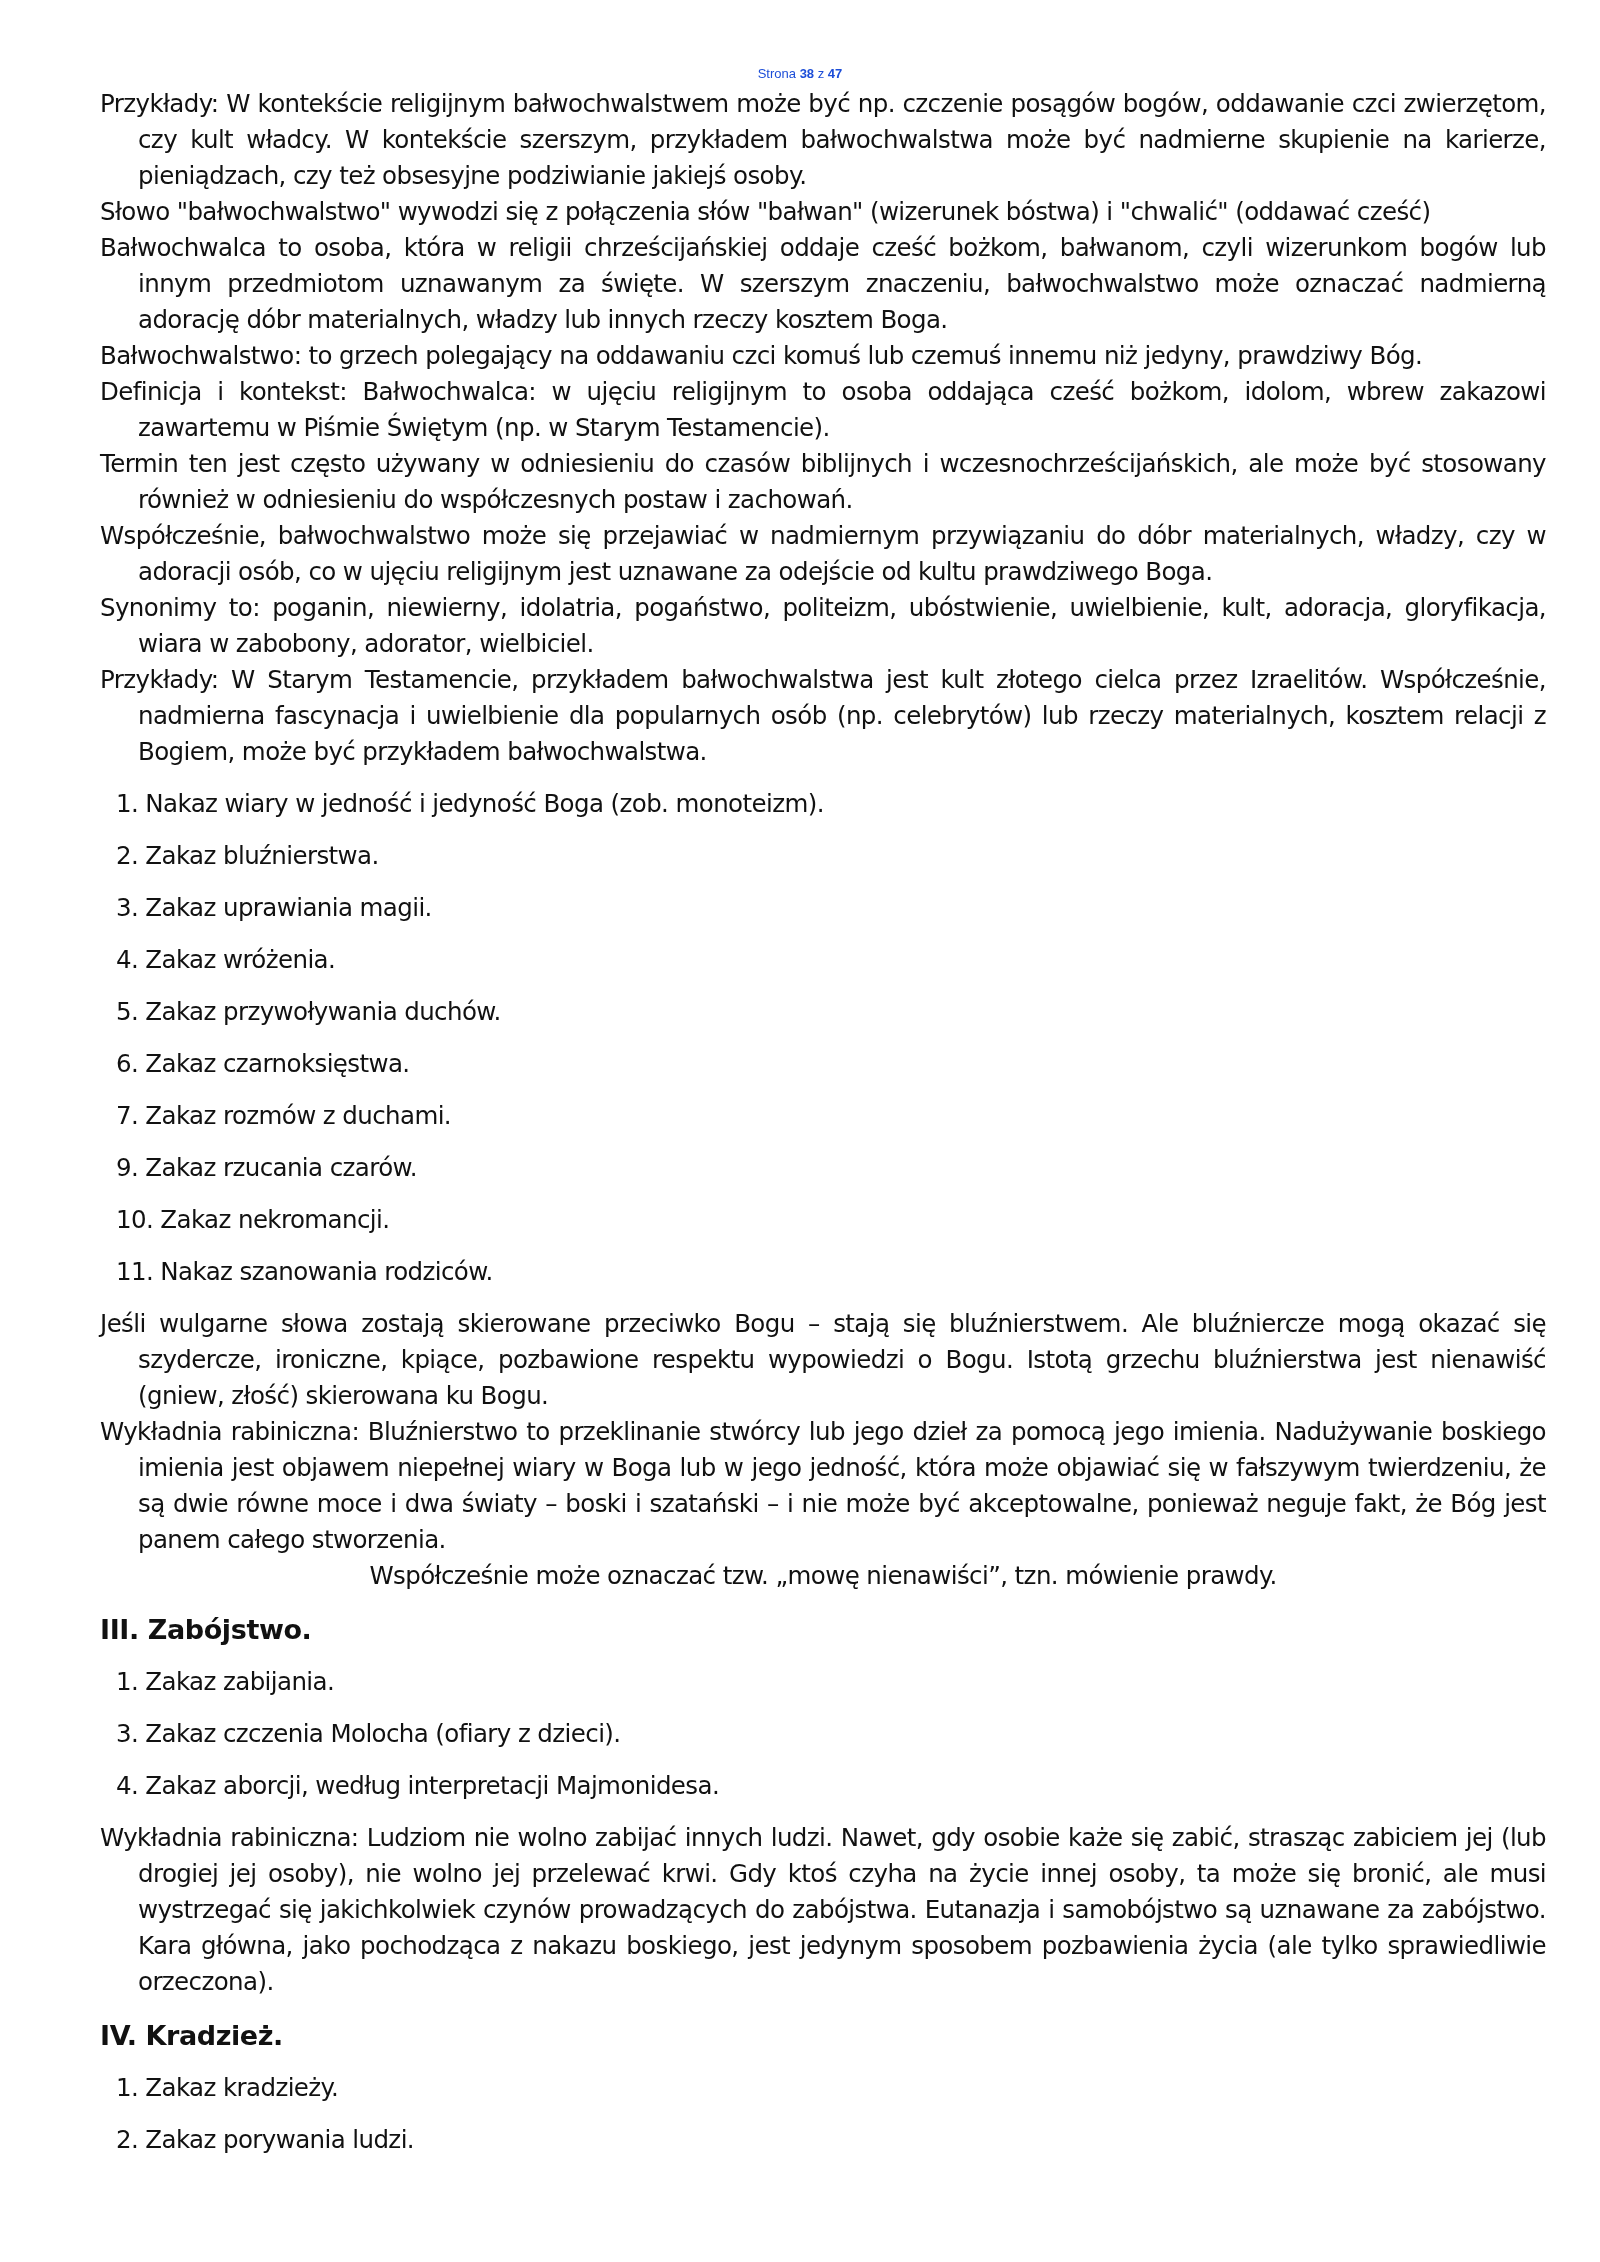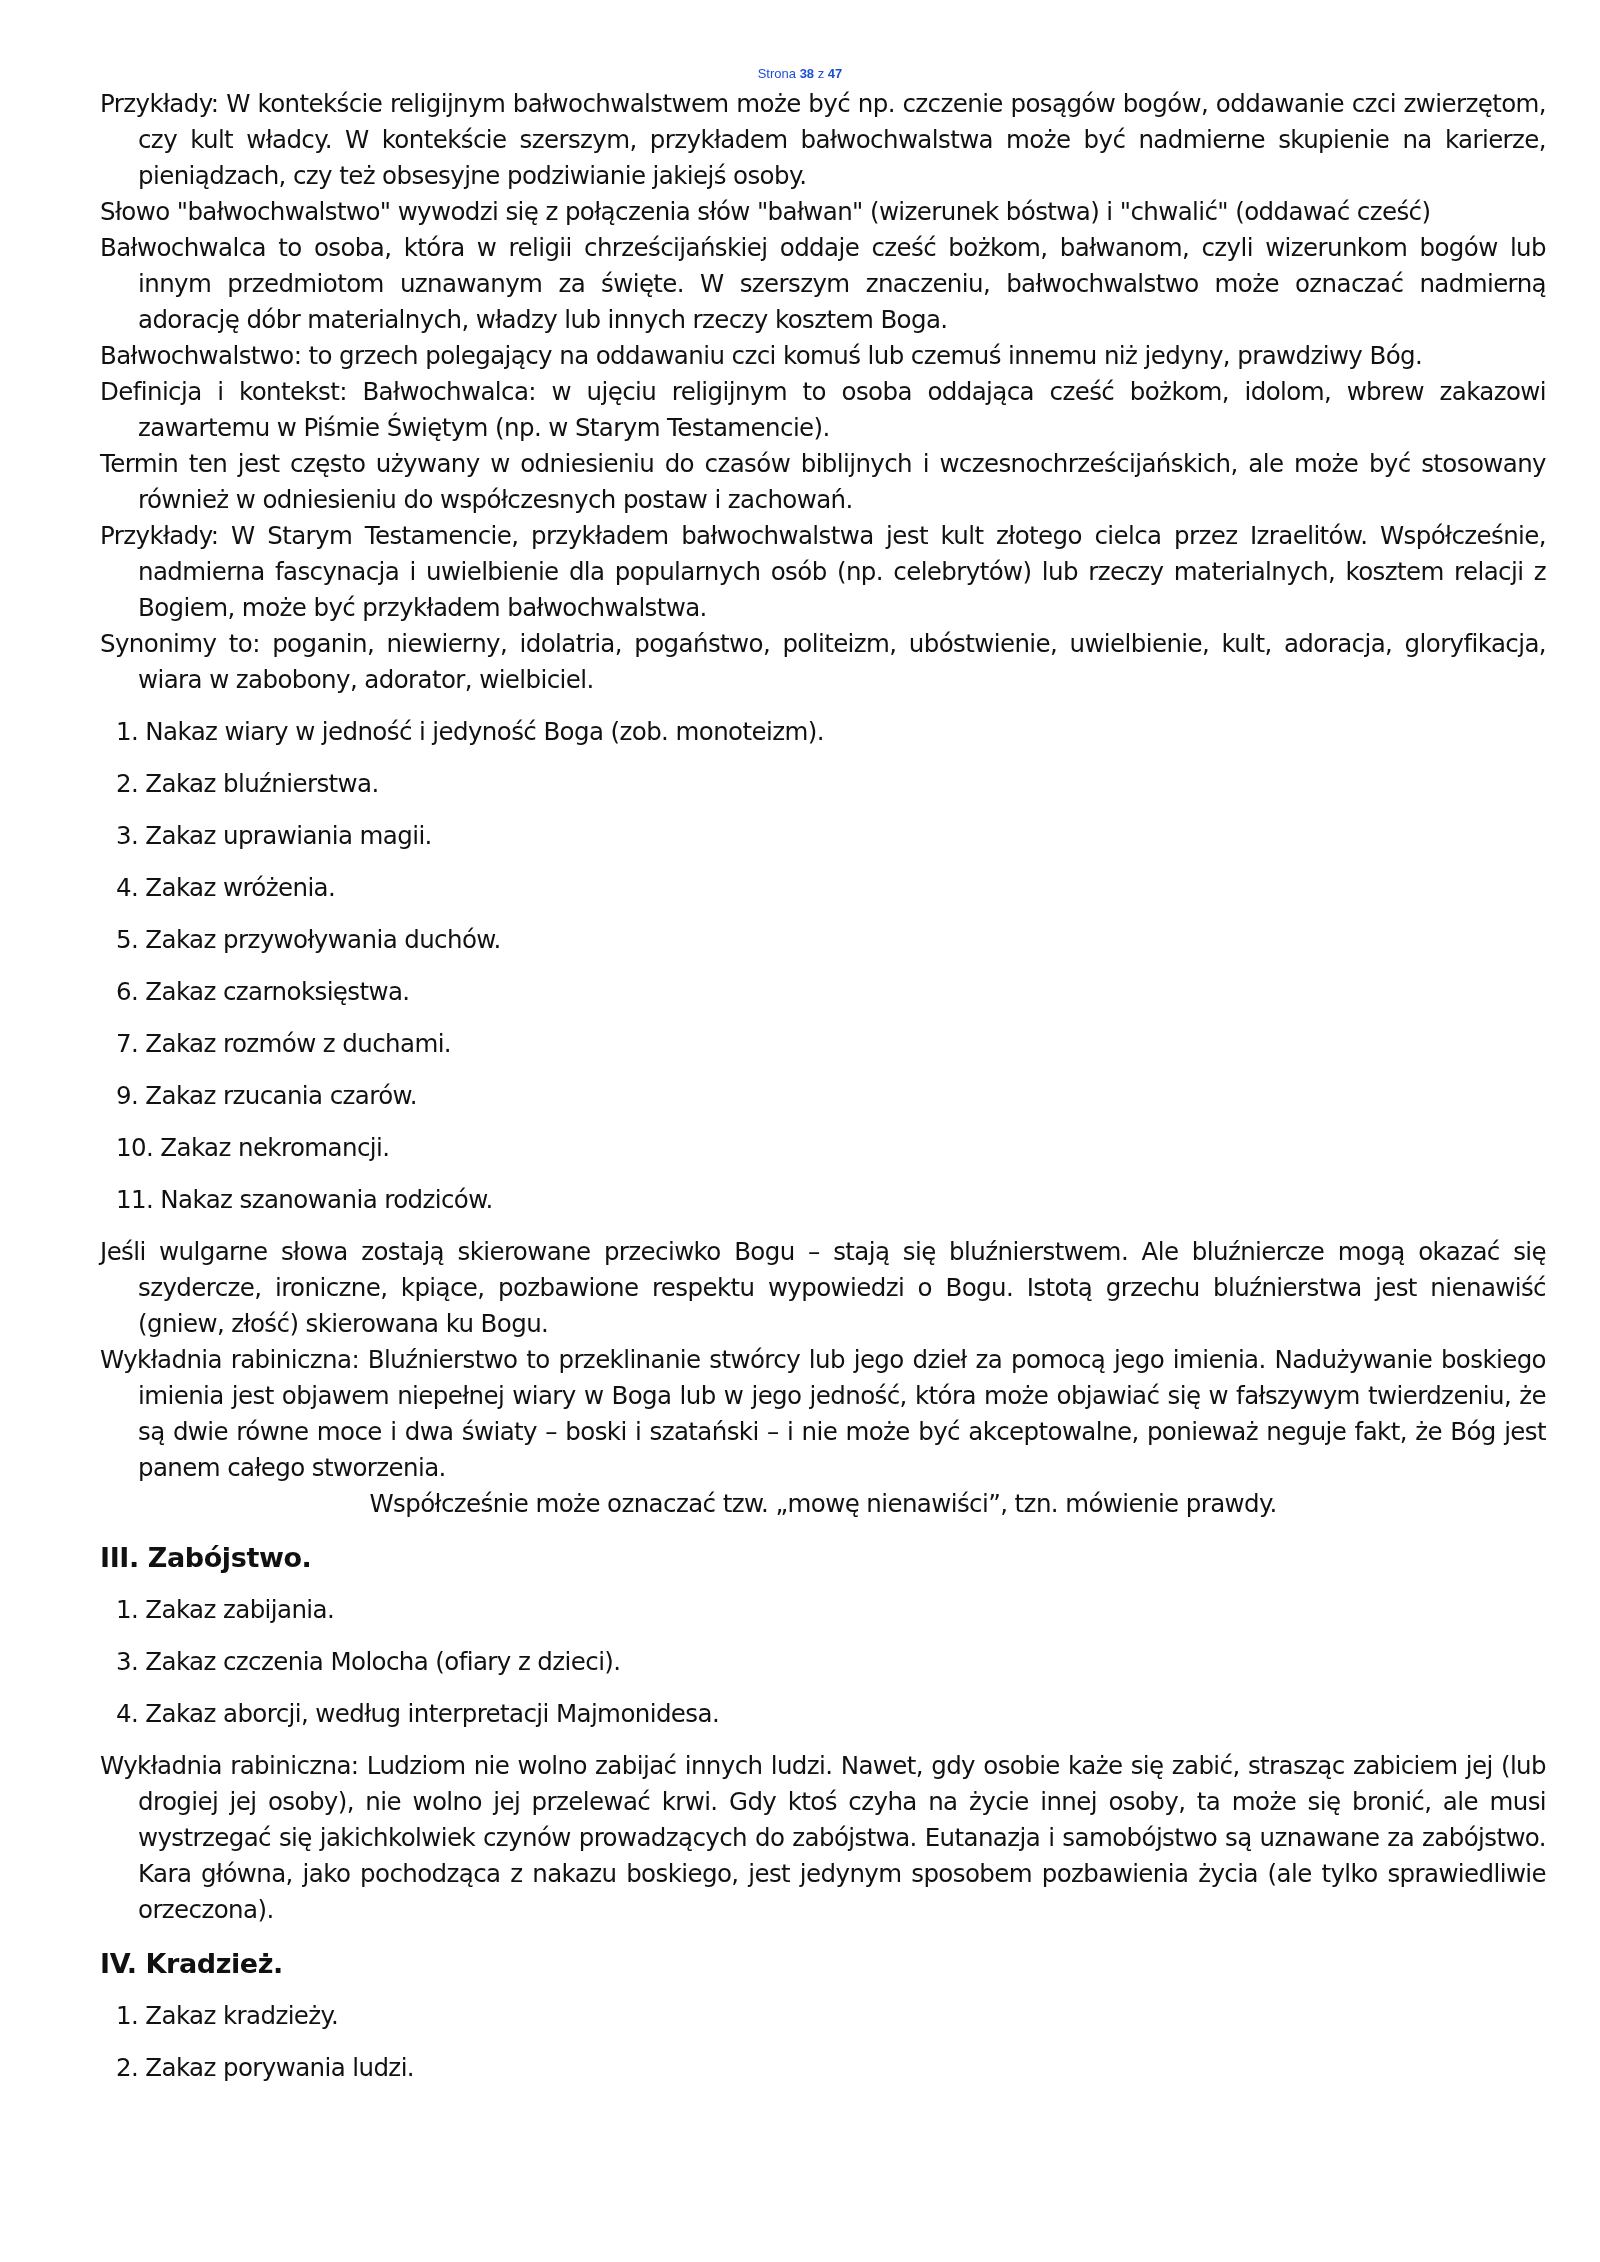--- a/index.html
+++ b/index.html
@@ -28,22 +28,23 @@
 
 <div class="content">
 
   <div>
     <p class="para">Przykłady: W kontekście religijnym bałwochwalstwem może być np. czczenie posągów bogów, oddawanie czci zwierzętom, czy kult władcy. W kontekście szerszym, przykładem bałwochwalstwa może być nadmierne skupienie na karierze, pieniądzach, czy też obsesyjne podziwianie jakiejś osoby.</p>
     <p class="para">Słowo "bałwochwalstwo" wywodzi się z połączenia słów "bałwan" (wizerunek bóstwa) i "chwalić" (oddawać cześć)</p>
     <p class="para">Bałwochwalca to osoba, która w religii chrześcijańskiej oddaje cześć bożkom, bałwanom, czyli wizerunkom bogów lub innym przedmiotom uznawanym za święte. W szerszym znaczeniu, bałwochwalstwo może oznaczać nadmierną adorację dóbr materialnych, władzy lub innych rzeczy kosztem Boga.</p>
     <p class="para">Bałwochwalstwo: to grzech polegający na oddawaniu czci komuś lub czemuś innemu niż jedyny, prawdziwy Bóg.</p>
     <p class="para">Definicja i kontekst: Bałwochwalca: w ujęciu religijnym to osoba oddająca cześć bożkom, idolom, wbrew zakazowi zawartemu w Piśmie Świętym (np. w Starym Testamencie).</p>
     <p class="para">Termin ten jest często używany w odniesieniu do czasów biblijnych i wczesnochrześcijańskich, ale może być stosowany również w odniesieniu do współczesnych postaw i zachowań.</p>
+    <p class="para">Współcześnie, bałwochwalstwo może się przejawiać w nadmiernym przywiązaniu do dóbr materialnych, władzy, czy w adoracji osób, co w ujęciu religijnym jest uznawane za odejście od kultu prawdziwego Boga.</p>
+    <p class="para">Synonimy to: poganin, niewierny, idolatria, pogaństwo, politeizm, ubóstwienie, uwielbienie, kult, adoracja, gloryfikacja, wiara w zabobony, adorator, wielbiciel.</p>
     <p class="para">Przykłady: W Starym Testamencie, przykładem bałwochwalstwa jest kult złotego cielca przez Izraelitów. Współcześnie, nadmierna fascynacja i uwielbienie dla popularnych osób (np. celebrytów) lub rzeczy materialnych, kosztem relacji z Bogiem, może być przykładem bałwochwalstwa.</p>
-    <p class="para">Synonimy to: poganin, niewierny, idolatria, pogaństwo, politeizm, ubóstwienie, uwielbienie, kult, adoracja, gloryfikacja, wiara w zabobony, adorator, wielbiciel.</p>
   </div>
 
   <div>
     <ul class="list">
       <li>1. Nakaz wiary w jedność i jedyność Boga (zob. monoteizm).</li>
       <li>2. Zakaz bluźnierstwa.</li>
       <li>3. Zakaz uprawiania magii.</li>
       <li>4. Zakaz wróżenia.</li>
       <li>5. Zakaz przywoływania duchów.</li>
       <li>6. Zakaz czarnoksięstwa.</li>

